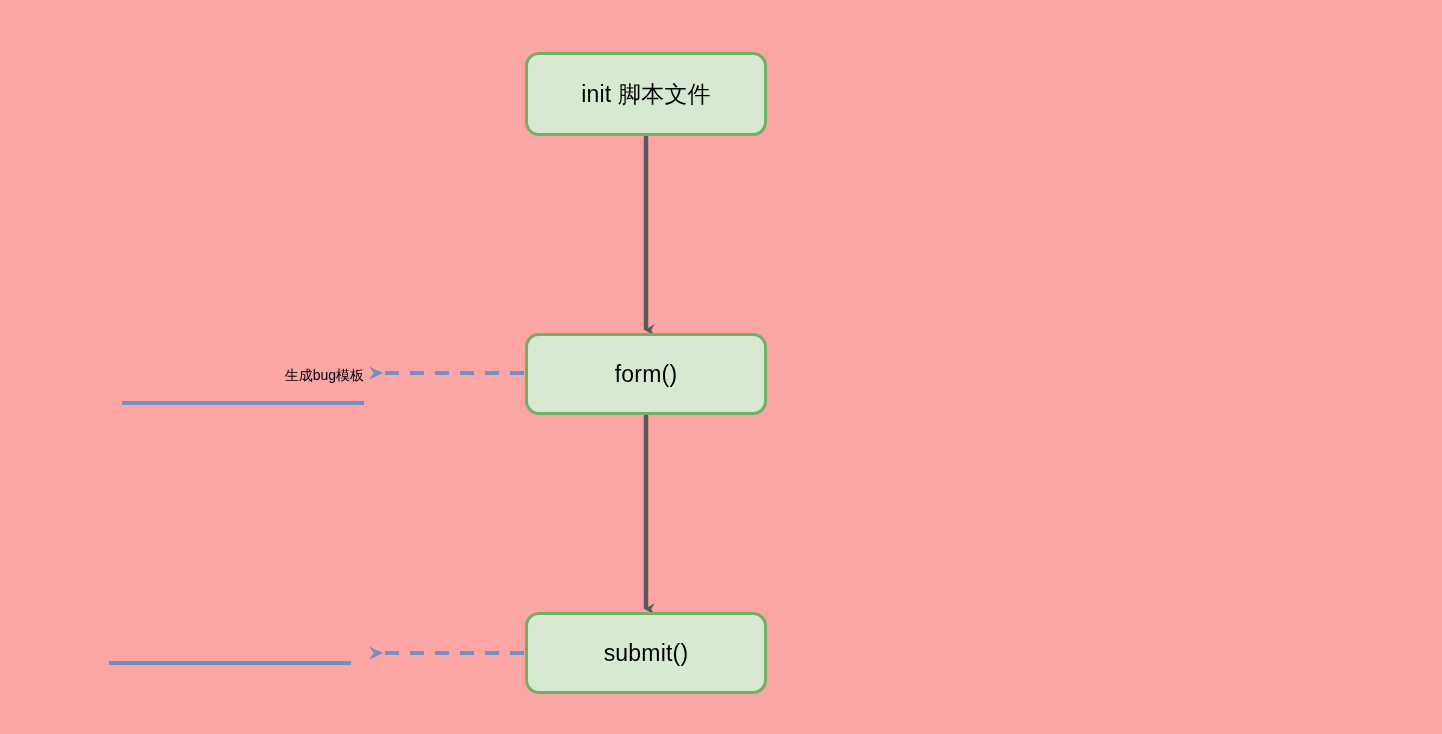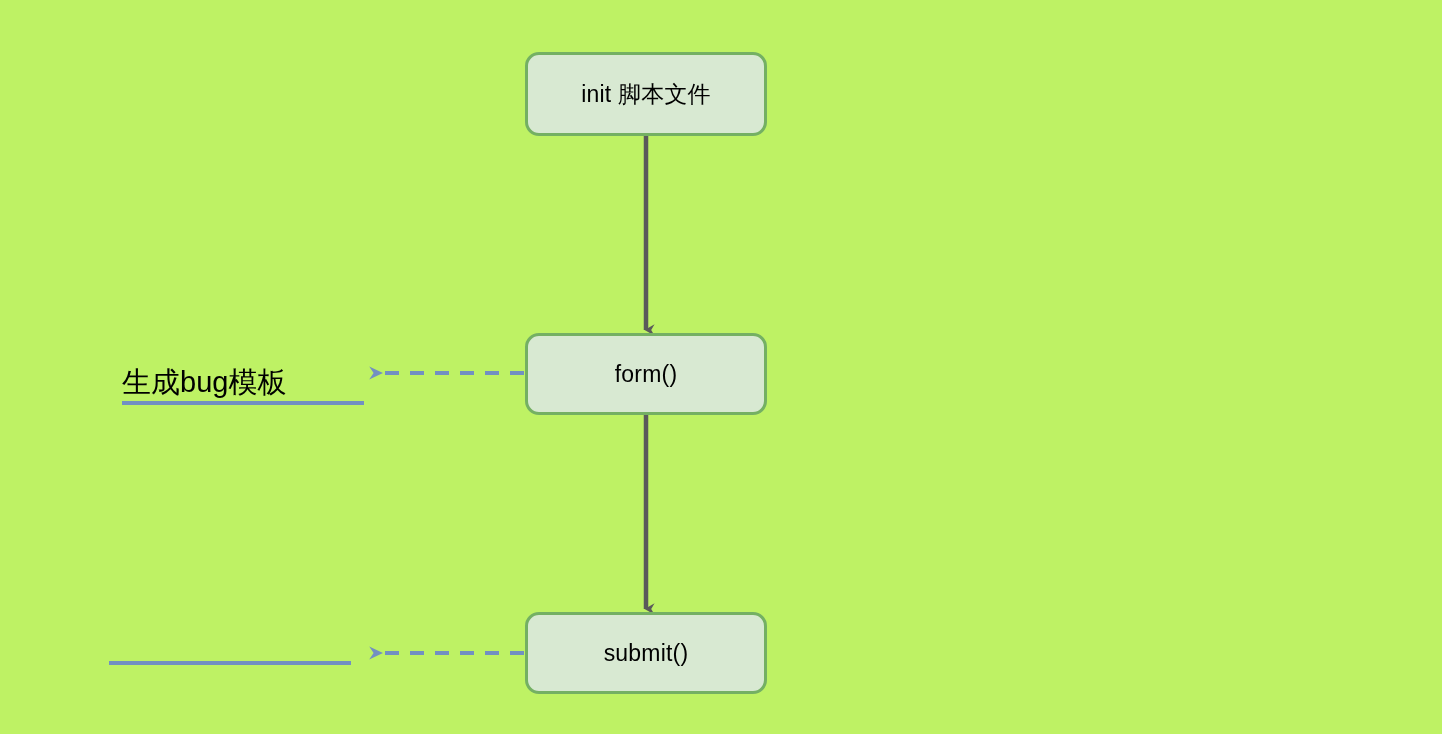--- a/index.html
+++ b/index.html
@@ -7,21 +7,21 @@
     padding: 0;
     background: #ffffff;
   }
   body {
     font-family: "Liberation Sans", "DejaVu Sans", sans-serif;
   }
   #canvas {
     position: relative;
     width: 1442px;
     height: 734px;
-    background: #bef264;
+    background: #fca5a5;
     overflow: hidden;
   }
   .node {
     position: absolute;
     box-sizing: border-box;
     background: #d8e9d2;
     border: 3px solid #74b063;
     border-radius: 14px;
     display: flex;
     align-items: center;
@@ -31,25 +31,25 @@
     letter-spacing: 0.2px;
     line-height: 1;
     white-space: nowrap;
   }
   #node-init  { left: 525px; top: 52px;  width: 242px; height: 84px; }
   #node-form  { left: 525px; top: 333px; width: 242px; height: 82px; }
   #node-submit{ left: 525px; top: 612px; width: 242px; height: 82px; }
 
   .note-label {
     position: absolute;
-    font-size: 29px;
+    font-size: 14px;
     color: #000000;
     line-height: 1;
     white-space: nowrap;
-    text-align: left;
+    text-align: right;
   }
   #note-1-label { left: 122px; top: 368px; width: 242px; }
   #note-2-label { left: 109px; top: 628px; width: 242px; }
 
   .note-rule {
     position: absolute;
     height: 4px;
     background: #7290c2;
   }
   #note-1-rule { left: 122px; top: 401px; width: 242px; }

